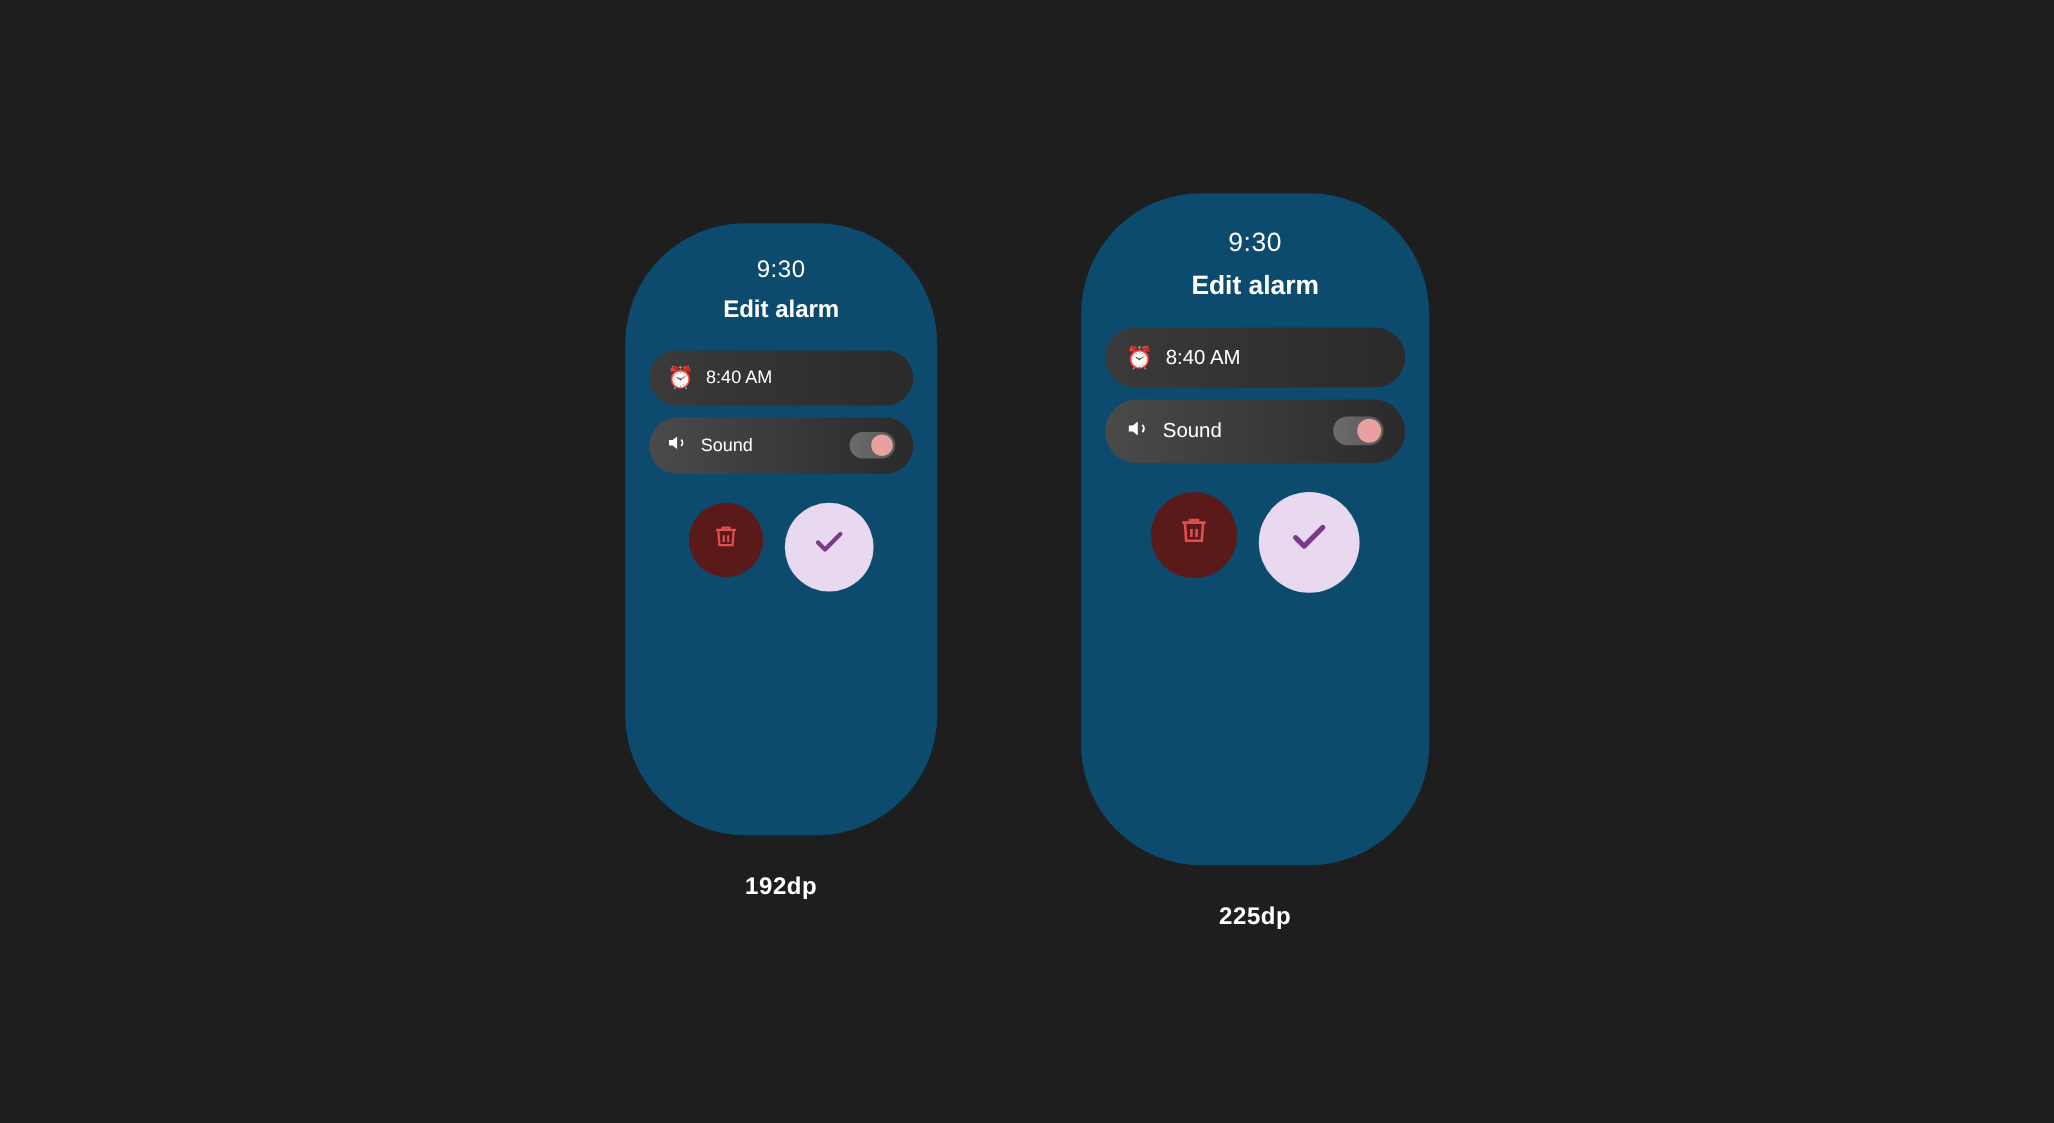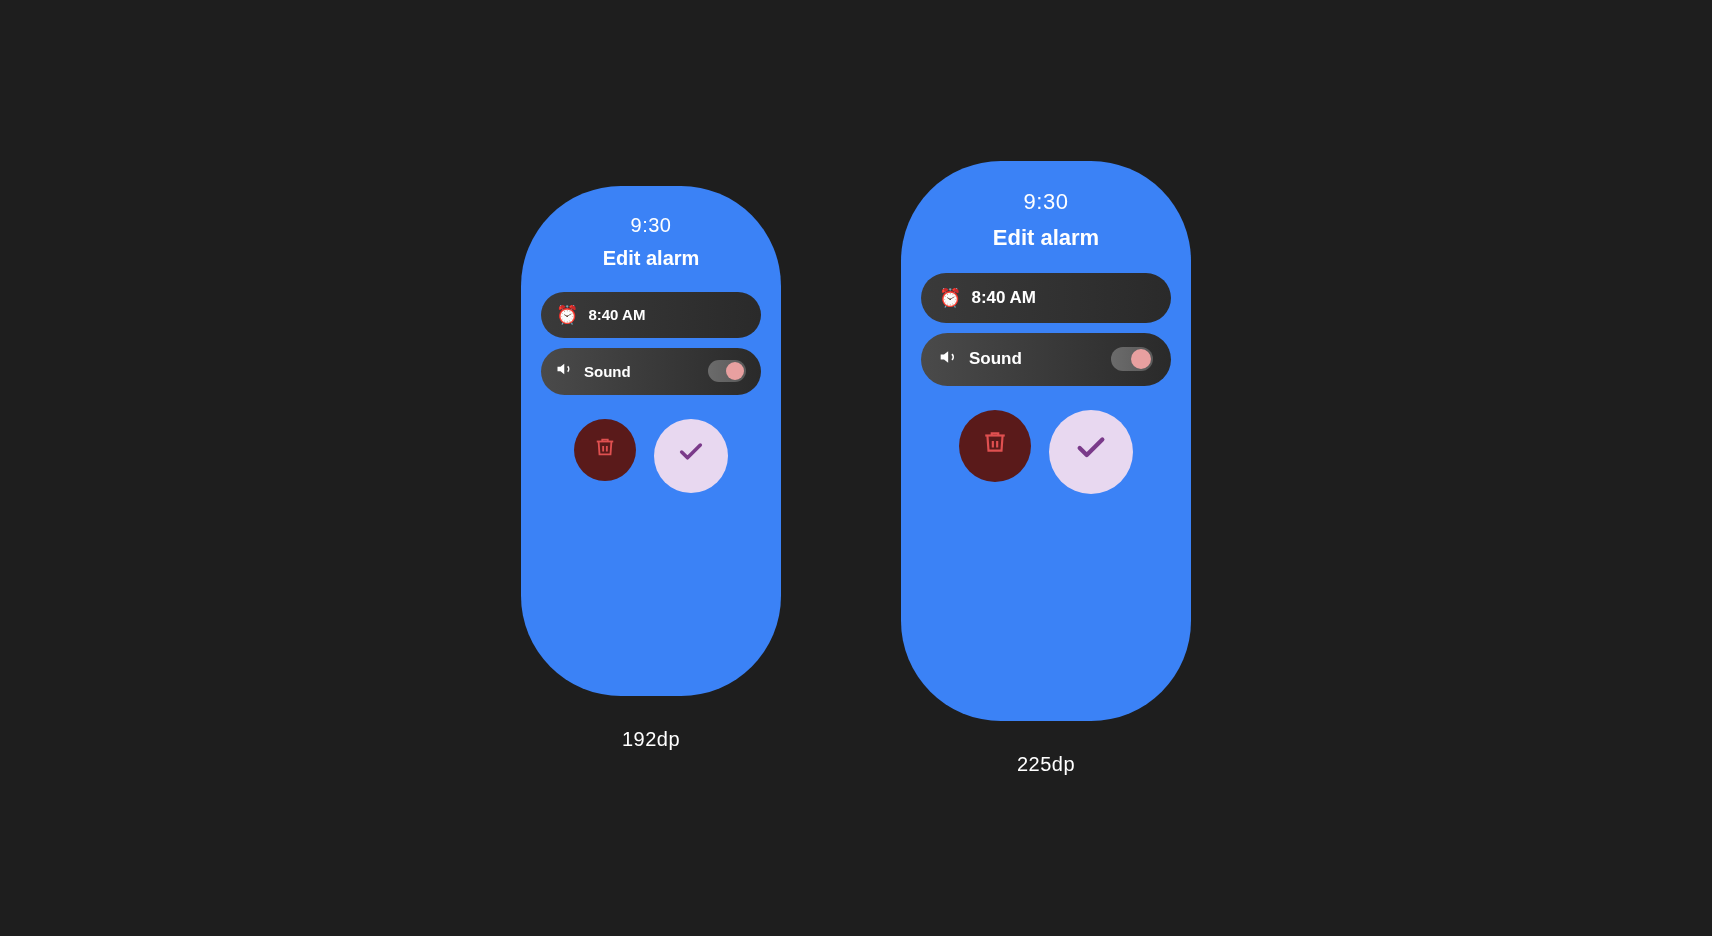--- a/index.html
+++ b/index.html
@@ -18,21 +18,21 @@
     .watch-container {
       display: flex;
       flex-direction: column;
       align-items: center;
       gap: 32px;
     }
 
     .watch-face {
       width: 290px;
       height: 560px;
-      background-color: #3b82f6;
+      background-color: #0c4a6e;
       border-radius: 100px;
       display: flex;
       flex-direction: column;
       align-items: center;
       padding: 28px 20px 28px;
       position: relative;
     }
 
     .watch-time {
       color: #fff;
@@ -68,21 +68,21 @@
 
     .menu-item-icon {
       color: #fff;
       font-size: 18px;
       flex-shrink: 0;
     }
 
     .menu-item-text {
       color: #fff;
       font-size: 17px;
-      font-weight: 700;
+      font-weight: 400;
       flex: 1;
     }
 
     .sound-item {
       background: linear-gradient(to right, #4a4a4a, #2a2a2a);
     }
 
     .toggle {
       width: 42px;
       height: 24px;
@@ -137,21 +137,21 @@
 
     .check-icon {
       color: #5a2a6a;
       font-size: 30px;
       font-weight: 700;
     }
 
     .label {
       color: #fff;
       font-size: 20px;
-      font-weight: 400;
+      font-weight: 700;
       letter-spacing: 0.5px;
     }
 
     
     .watch-small .watch-face {
       width: 260px;
       height: 510px;
     }
 
     .watch-small .watch-time { font-size: 20px; }

